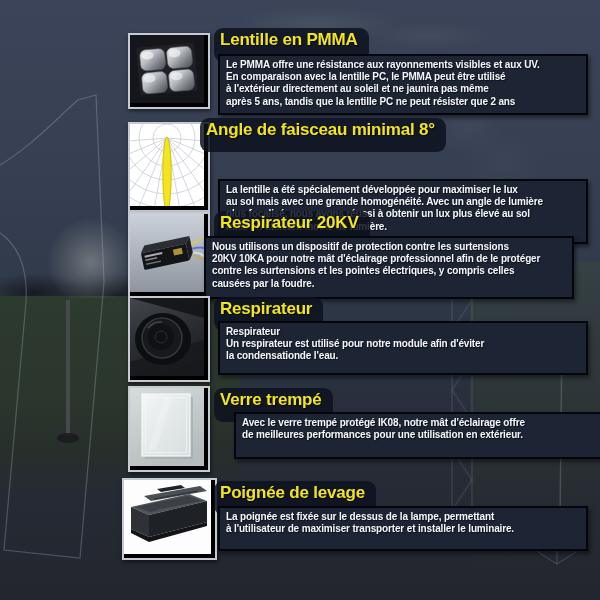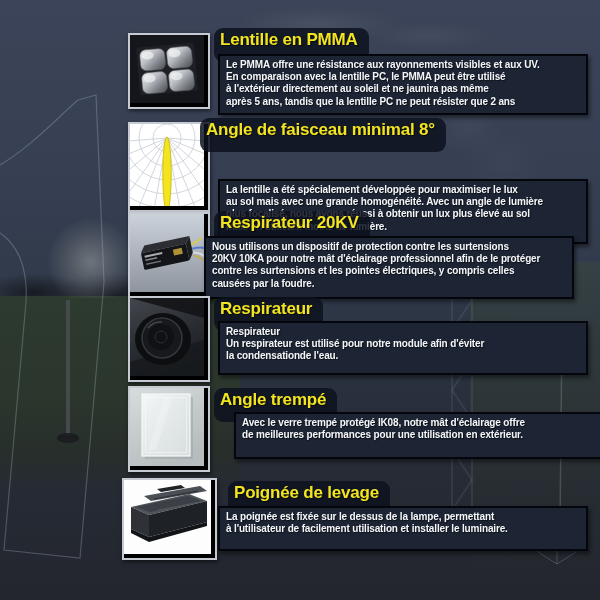--- a/index.html
+++ b/index.html
@@ -54,21 +54,21 @@
   .s3 .thumb{left:128px;top:212px;width:78px;height:82px;}
   .s3 .heading{left:214px;top:211px;}
   .s3 .box{left:204px;top:236px;height:53px;}
   .s4 .thumb{left:128px;top:296px;width:78px;height:82px;}
   .s4 .heading{left:214px;top:297px;}
   .s4 .box{left:218px;top:321px;height:44px;}
   .s5 .thumb{left:128px;top:386px;width:78px;height:82px;}
   .s5 .heading{left:214px;top:388px;}
   .s5 .box{left:234px;top:412px;height:37px;}
   .s6 .thumb{left:122px;top:478px;width:91px;height:78px;}
-  .s6 .heading{left:228px;top:481px;}
+  .s6 .heading{left:214px;top:481px;}
   .s6 .box{left:218px;top:506px;height:35px;}
 </style>
 </head>
 <body>
 
 <div class="wrap">
 
   <div class="layer clouds"></div>
   <div class="layer treeline-left"></div>
   <div class="layer grass-left"></div>
@@ -237,21 +237,21 @@
             <stop offset="1" stop-color="#d9dfdf"></stop>
           </linearGradient>
         </defs>
         <rect width="74" height="78" fill="url(#g5bg)"></rect>
         <rect x="15" y="9" width="48" height="62" fill="#9aa1a2" opacity=".5"></rect>
         <rect x="12" y="6" width="48" height="62" fill="url(#g5p)" stroke="#f6f9f9" stroke-width="1.2"></rect>
         <rect x="15.5" y="9.5" width="41" height="55" fill="none" stroke="#ffffff" stroke-width="1" opacity=".45"></rect>
         <polygon points="18,62 34,10 42,10 26,62" fill="#ffffff" opacity=".25"></polygon>
       </svg>
     </div>
-    <span class="heading">Angle trempé</span>
+    <span class="heading">Verre trempé</span>
     <div class="box">Avec le verre trempé protégé IK08, notre mât d'éclairage offre
 de meilleures performances pour une utilisation en extérieur.</div>
   </div>
 
   <div class="section s6">
     <div class="thumb">
       <svg width="87" height="74" viewBox="0 0 87 74">
         <rect width="87" height="74" fill="#fdfdfd"></rect>
         <polygon points="20,16 76,6 83,11 27,21" fill="#4b4f56"></polygon>
         <polygon points="33,9 57,5 61,8 37,12" fill="#202327"></polygon>
@@ -259,16 +259,16 @@
         <polygon points="12,27 64,16 78,21 26,32" fill="#3c4046"></polygon>
         <polygon points="7,27 25,35 25,57 7,49" fill="#2e3237"></polygon>
         <polygon points="25,35 83,21 83,42 25,57" fill="#1e2125"></polygon>
         <polygon points="7,49 25,57 83,42 83,46 25,62 7,53" fill="#121417"></polygon>
         <line x1="30" y1="19" x2="74" y2="11" stroke="#2b2e33" stroke-width="1"></line>
         <line x1="34" y1="30" x2="76" y2="22" stroke="#565b62" stroke-width="1" opacity=".7"></line>
       </svg>
     </div>
     <span class="heading">Poignée de levage</span>
     <div class="box">La poignée est fixée sur le dessus de la lampe, permettant
-à l'utilisateur de facilement utilisation et installer le luminaire.</div>
+à l'utilisateur de maximiser transporter et installer le luminaire.</div>
   </div>
 
 </div>
 
 </body></html>

